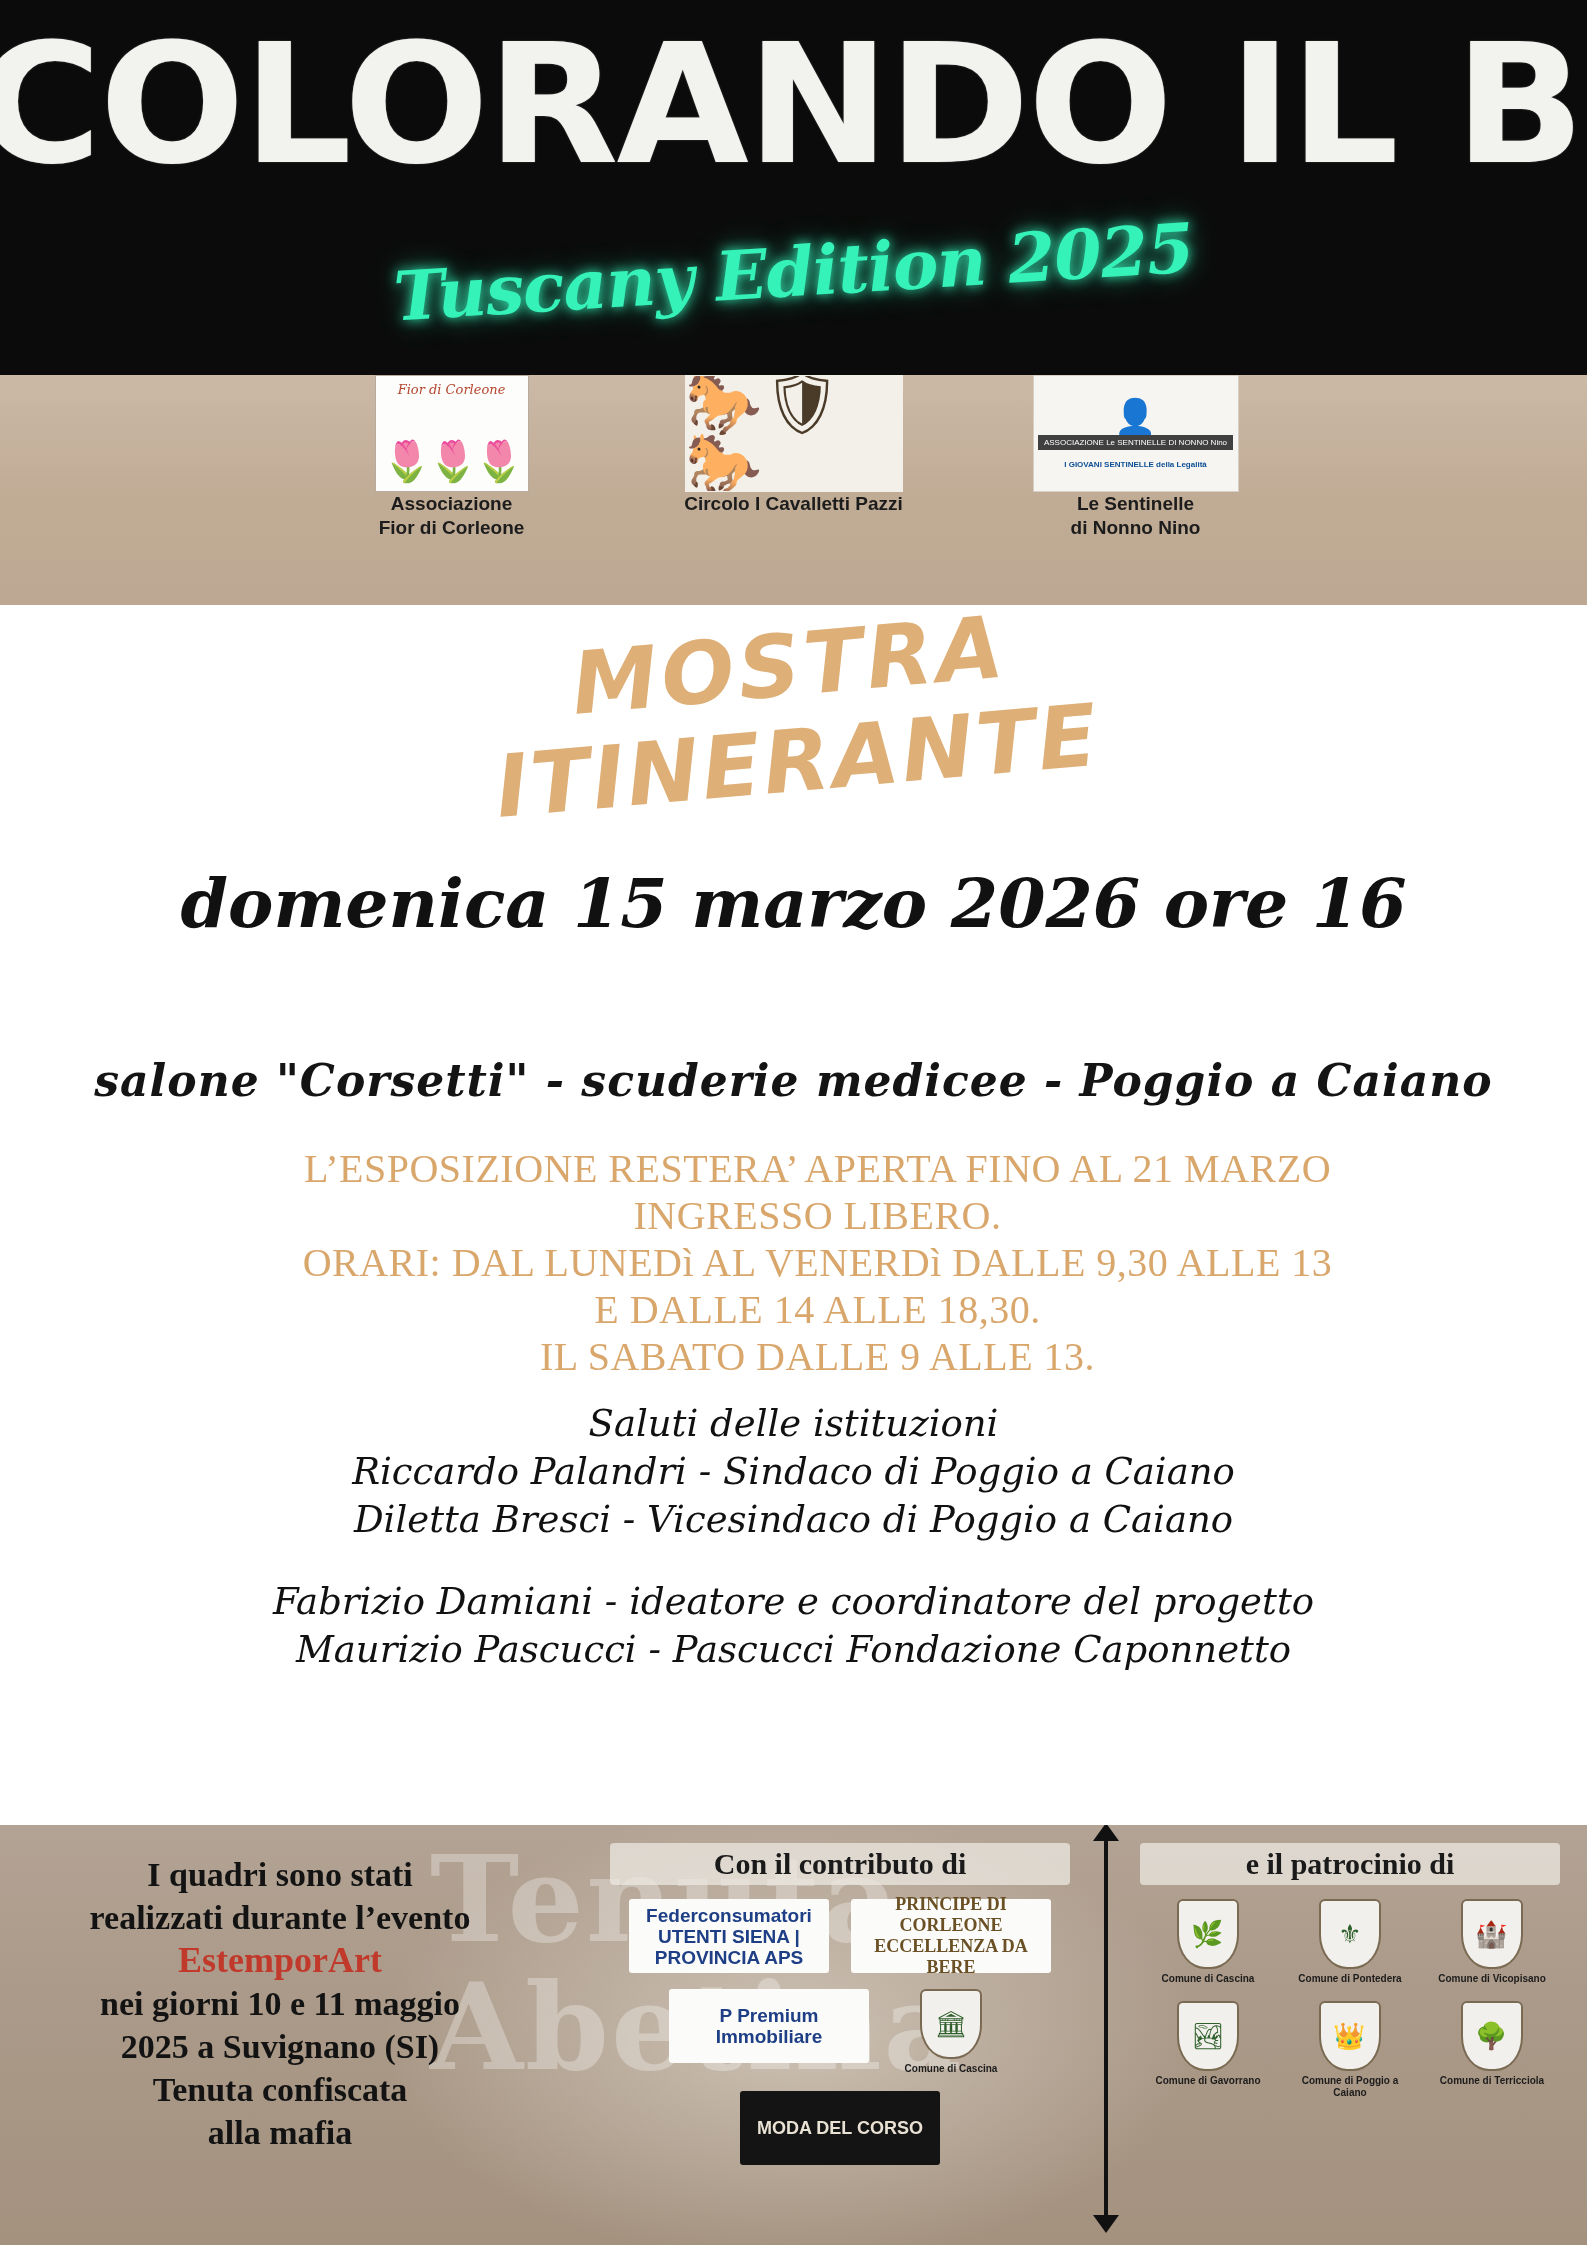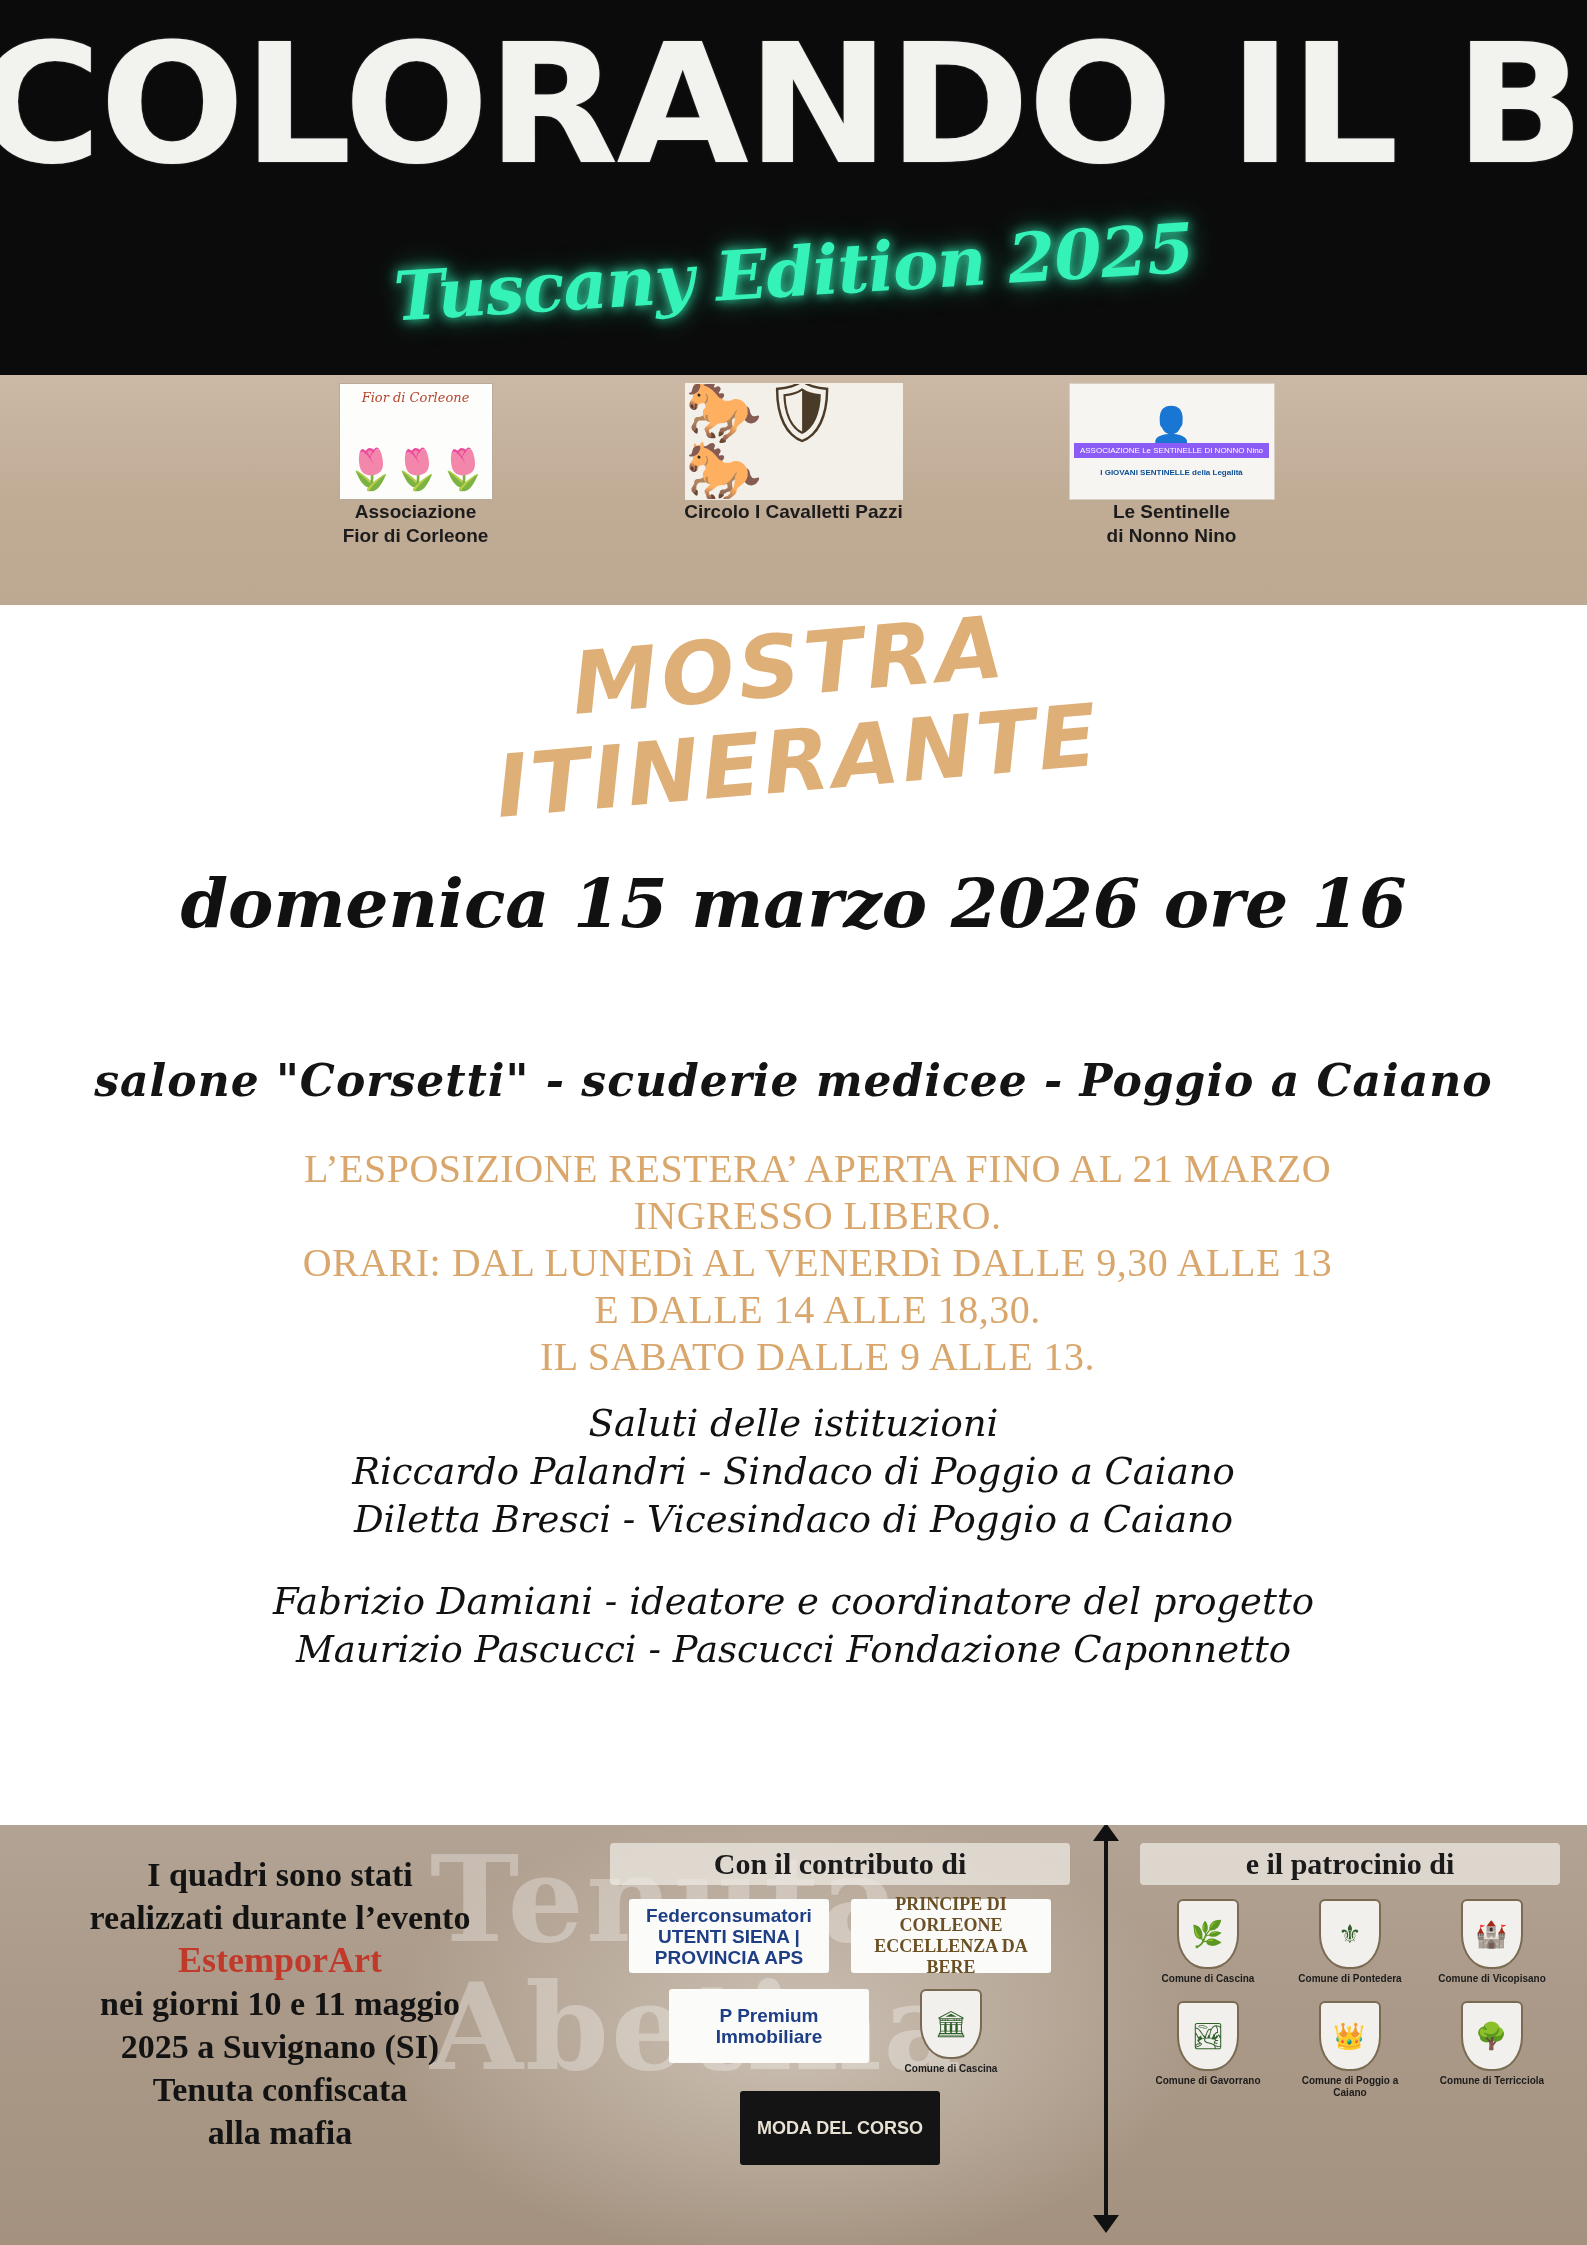--- a/index.html
+++ b/index.html
@@ -70,22 +70,22 @@
   .assoc-row {
     position: absolute;
     left: 0;
     top: 375px;
     width: 1587px;
     height: 230px;
     background: linear-gradient(180deg, #cbb9a6 0%, #c0ab95 55%, #bda893 100%);
     display: flex;
     align-items: flex-start;
     justify-content: center;
-    gap: 116px;
-    padding-top: 8px;
+    gap: 80px;
+    padding-top: 0;
     box-sizing: border-box;
   }
   .assoc {
     width: 262px;
     display: flex;
     flex-direction: column;
     align-items: center;
   }
   .assoc-logo {
     width: 152px;
@@ -111,21 +111,21 @@
   
   .logo-flower-title {
     position: absolute; top: 6px; left: 0; width: 100%;
     text-align: center; font-family: "DejaVu Serif", serif; font-style: italic;
     font-size: 13px; color: #b4452e;
   }
   .tulips { position:absolute; bottom: 10px; left: 0; width: 100%; text-align:center; font-size: 40px; line-height: 40px; letter-spacing: -4px; }
   .crest-art { font-size: 62px; line-height: 62px; color: #4a3a28; }
   .sentinelle { width: 100%; height: 100%; display:flex; flex-direction:column; align-items:center; justify-content:center; }
   .sentinelle .face { font-size: 34px; line-height: 34px; color: #555; }
-  .sentinelle .bar { margin-top: 2px; background: #8b5cf6; color: #fff; font-size: 9px; font-weight: bold; padding: 2px 6px; text-align:center; line-height: 11px; }
+  .sentinelle .bar { margin-top: 2px; background: #404040; color: #fff; font-size: 9px; font-weight: bold; padding: 2px 6px; text-align:center; line-height: 11px; }
   .sentinelle .bar .l1 { font-size: 8px; font-weight: normal; }
   .sentinelle .foot { font-size: 8px; color: #0d4f96; margin-top: 10px; font-weight: bold; text-align: center; }
 
   
   .main {
     position: absolute;
     left: 0;
     top: 605px;
     width: 1587px;
     height: 1220px;

